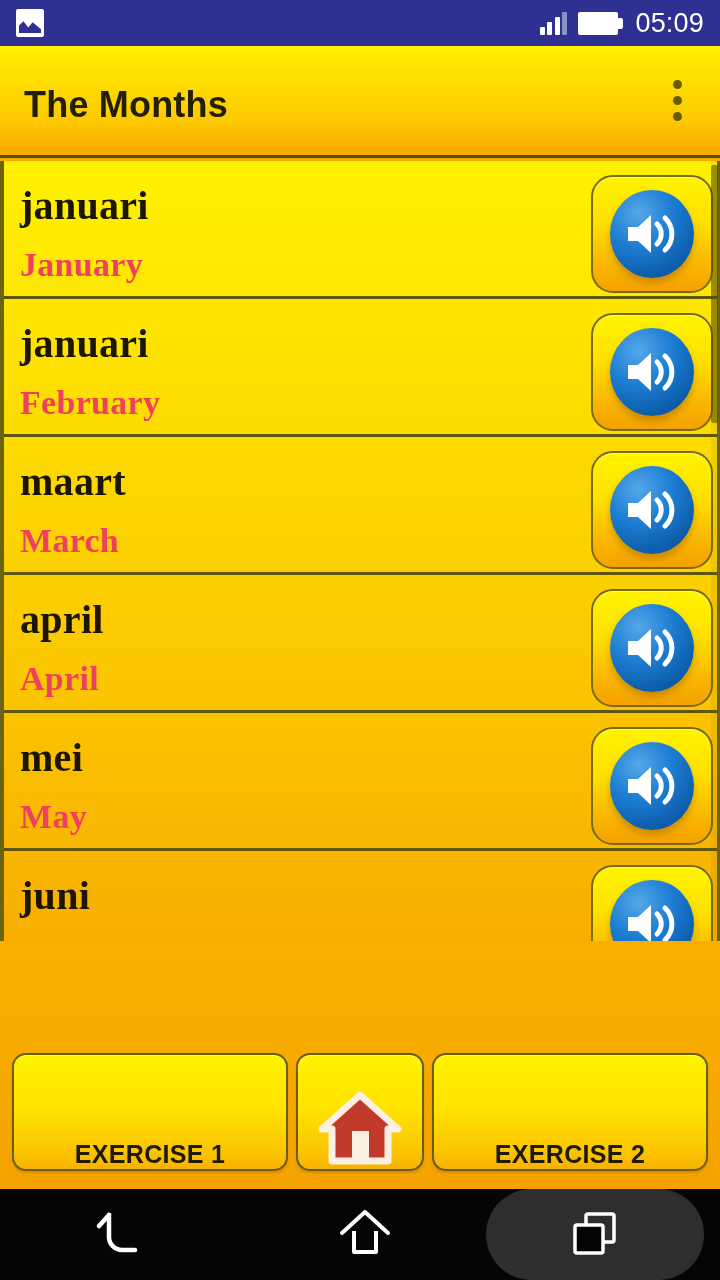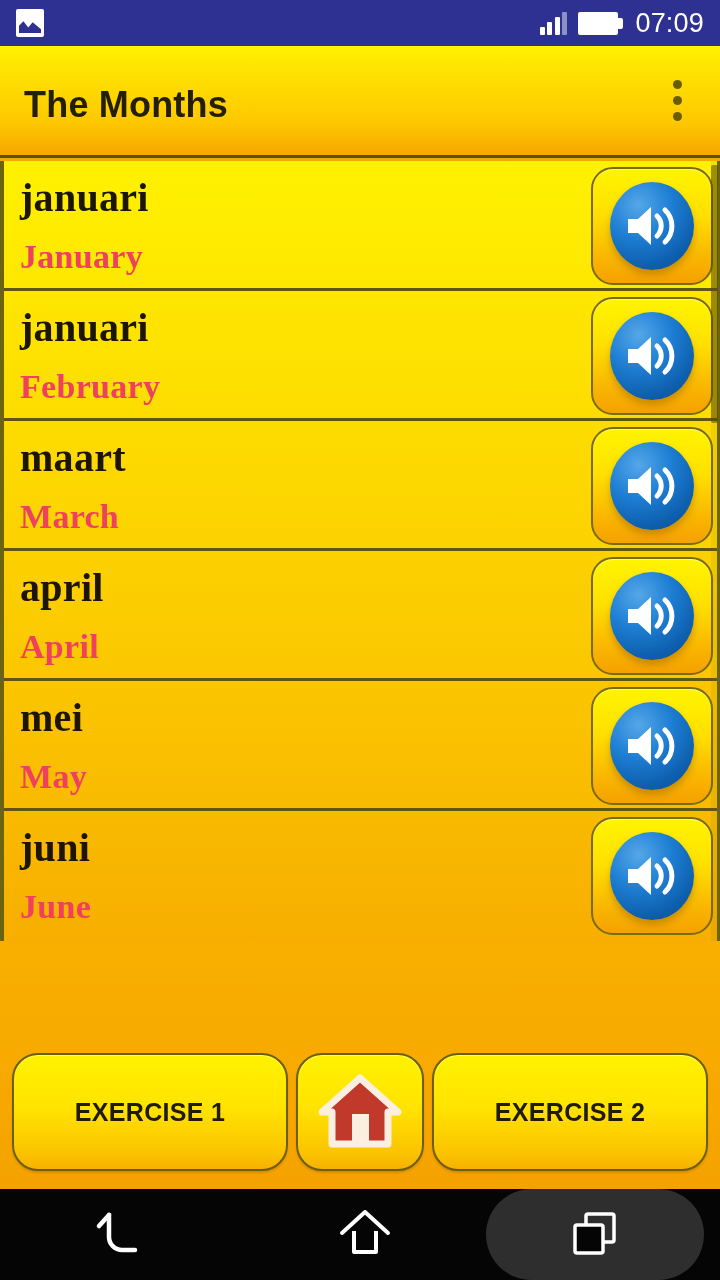--- a/index.html
+++ b/index.html
@@ -101,20 +101,21 @@
     background:linear-gradient(to bottom, #FFF100 0%, #FDDD00 32%, #FBC800 64%, #F7AE00 100%);
     border-left:4px solid #6b6310;
     border-right:3px solid #6b6310;
     overflow:hidden;
   }
   .month-row {
     position:relative;
     height:130px;
     border-bottom:3px solid #5e5610;
     padding:14px 0 0 16px;
+    margin-top:8px;
   }
   .month-row:last-child { border-bottom:none; }
   .month-native {
     font-family:"Liberation Serif", serif;
     font-weight:bold;
     font-size:40px;
     color:#1c1600;
     line-height:1.15;
     letter-spacing:0.3px;
   }
@@ -168,24 +169,24 @@
     position:absolute; left:0; top:941px;
     width:720px; height:248px;
     background:linear-gradient(to bottom, #F8B000 0%, #F7A800 60%, #F5A200 100%);
     display:flex; align-items:flex-end;
     padding:0 12px 18px 12px;
     gap:8px;
   }
   .action-button {
     flex:1 1 0;
     height:118px;
-    border-radius:26px;
+    border-radius:14px;
     background:linear-gradient(to bottom, #FFF200 0%, #FFE400 45%, #FBC400 85%, #F7B100 100%);
     border:2px solid #6b5e0d;
-    display:flex; align-items:center; justify-content:center;
+    display:flex; align-items:flex-end; justify-content:center;
     cursor:pointer;
     box-shadow:0 2px 2px rgba(110,80,0,.25), inset 0 1px 0 rgba(255,255,255,.45);
   }
   .action-button .label {
     font-size:25px; font-weight:bold; color:#1f1a00;
     letter-spacing:0.3px; white-space:nowrap;
   }
   #home-button { flex:0 0 128px; }
   #home-button svg { display:block; }
 
@@ -219,21 +220,21 @@
       <div class="screenshot-icon"></div>
     </div>
     <div id="status-right">
       <div class="signal-icon">
         <i></i>
           <i></i>
           <i></i>
           <i></i>
       </div>
       <div class="battery-icon"></div>
-      <div id="status-time">07:09</div>
+      <div id="status-time">05:09</div>
     </div>
   </div>
 
   <div id="title-bar">
     <div id="app-title">The Months</div>
     <div id="overflow-menu">
       <span></span>
         <span></span>
         <span></span>
     </div>

